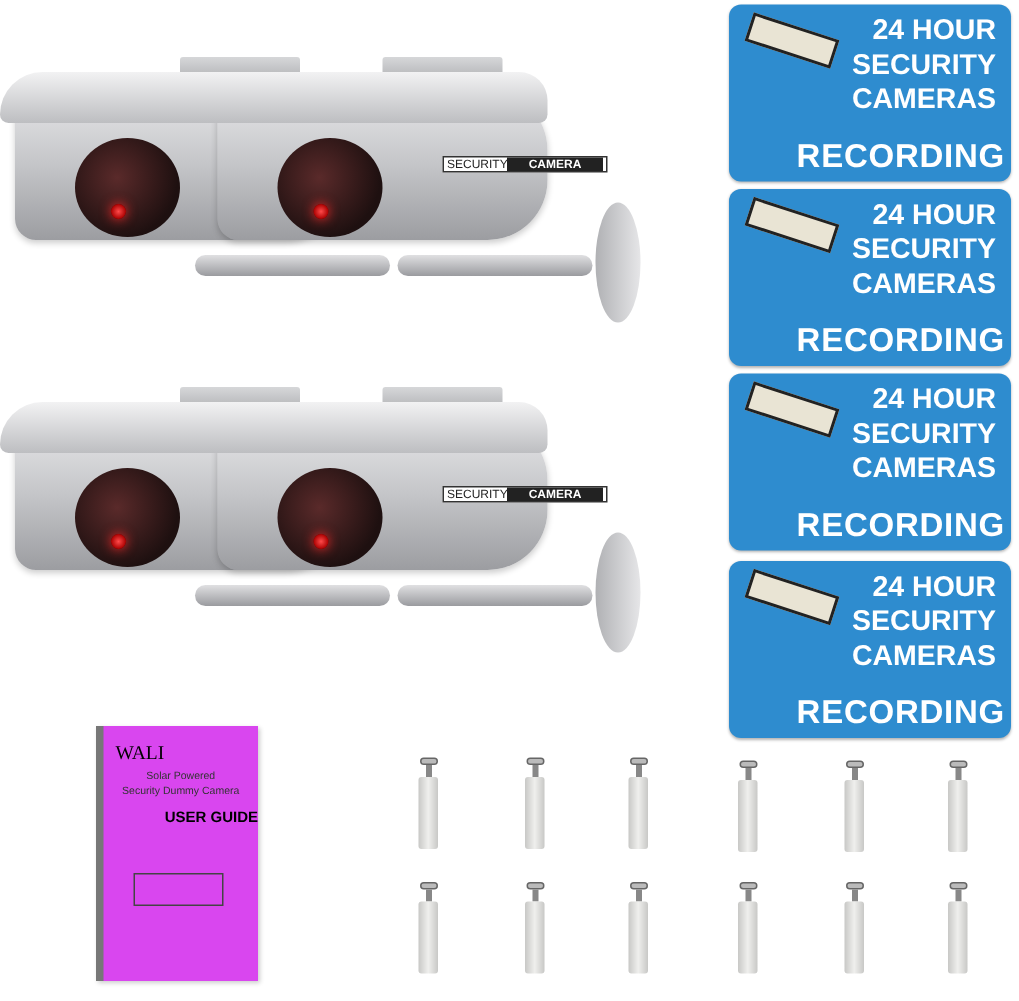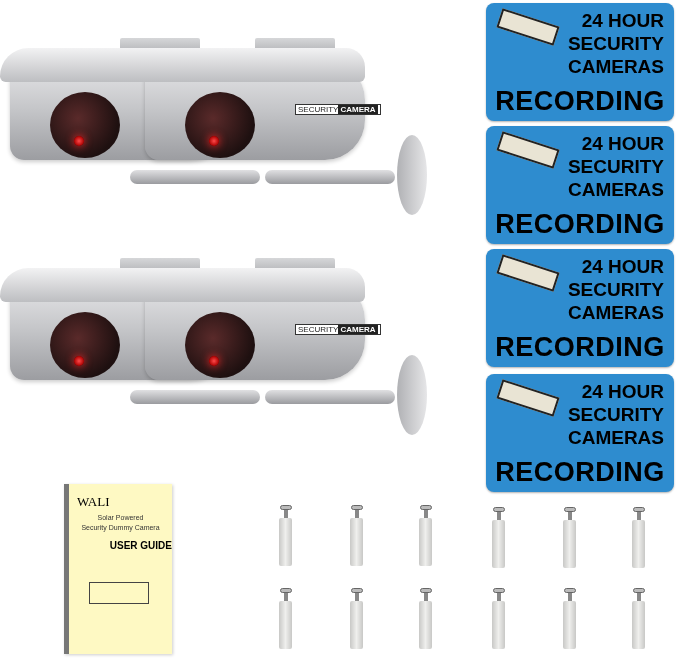--- a/index.html
+++ b/index.html
@@ -4,28 +4,28 @@
 <style>
 *{box-sizing:border-box;margin:0;padding:0}
 body{width:679px;height:667px;background:#fff;position:relative;overflow:hidden;font-family:"Liberation Sans",sans-serif}
 .cam{position:absolute;width:240px;height:190px}
 .body{position:absolute;left:10px;top:30px;width:220px;height:100px;border-radius:14px 40px 40px 14px;background:linear-gradient(180deg,#e8e8ea,#c4c5c8 50%,#9c9da1);box-shadow:0 2px 4px rgba(0,0,0,.2)}
 .hood{position:absolute;left:0;top:18px;width:230px;height:34px;border-radius:30px 20px 6px 6px;background:linear-gradient(180deg,#f2f2f3,#bdbec1)}
 .solar{position:absolute;left:120px;top:8px;width:80px;height:20px;background:linear-gradient(180deg,#d6d7d9,#a6a7aa);border-radius:2px}
 .lens{position:absolute;left:50px;top:62px;width:70px;height:66px;border-radius:50%;background:radial-gradient(circle at 40% 40%,#5a2a2a,#1e1010 70%);}
 .led{position:absolute;left:74px;top:106px;width:10px;height:10px;border-radius:50%;background:radial-gradient(#ff4a4a,#a00 70%);box-shadow:0 0 8px #ff2a2a}
 .label{position:absolute;left:160px;top:74px;font-size:8px;background:#fff;border:1px solid #333;padding:0 2px;color:#222;white-space:nowrap}
-.label b{background:#222;color:#fff;padding:0 2px}
+.label b{background:#222;color:#fff;padding:0 14px}
 .arm{position:absolute;left:130px;top:140px;width:130px;height:14px;border-radius:7px;background:linear-gradient(180deg,#e0e0e2,#9a9b9f)}
 .plate{position:absolute;left:262px;top:105px;width:30px;height:80px;border-radius:50%;background:linear-gradient(90deg,#b0b1b4,#e6e6e8)}
-.sign{position:absolute;left:486px;width:188px;height:118px;border-radius:8px;background:#2e8ccf;color:#000000;font-weight:bold;box-shadow:0 1px 2px rgba(0,0,0,.3)}
+.sign{position:absolute;left:486px;width:188px;height:118px;border-radius:8px;background:#2e8ccf;color:#ffffff;font-weight:bold;box-shadow:0 1px 2px rgba(0,0,0,.3)}
 .sign .l1{position:absolute;right:10px;top:6px;font-size:19px;line-height:23px;text-align:right}
-.sign .l4{position:absolute;left:4px;right:4px;bottom:4px;font-size:27px;text-align:center;letter-spacing:.5px}
+.sign .l4{position:absolute;left:4px;right:4px;bottom:4px;font-size:22px;text-align:right;letter-spacing:.5px}
 .sign .ic{position:absolute;left:12px;top:14px;width:60px;height:20px;background:#e9e4d4;border:2px solid #222;transform:rotate(18deg)}
-.manual{position:absolute;left:64px;top:484px;width:108px;height:170px;background:#fef9c3;border-left:5px solid #777;box-shadow:1px 1px 3px rgba(0,0,0,.2)}
+.manual{position:absolute;left:64px;top:484px;width:108px;height:170px;background:#d946ef;border-left:5px solid #777;box-shadow:1px 1px 3px rgba(0,0,0,.2)}
 .manual .brand{position:absolute;left:8px;top:10px;font-family:"Liberation Serif",serif;font-size:13px}
 .manual .t1,.manual .t2{position:absolute;left:0;right:0;text-align:center;font-size:7px;color:#333}
 .manual .t1{top:30px}.manual .t2{top:40px}
 .manual .t3{position:absolute;left:0;right:0;top:56px;text-align:right;font-weight:bold;font-size:10px}
 .manual .sk{position:absolute;left:20px;top:98px;width:60px;height:22px;border:1px solid #444}
 .anchor{position:absolute;width:16px;height:62px}
 .anchor .h{position:absolute;left:3px;top:0;width:12px;height:5px;border-radius:3px;background:#bbb;border:1px solid #666}
 .anchor .s{position:absolute;left:7px;top:5px;width:4px;height:8px;background:#888}
 .anchor .p{position:absolute;left:2px;top:13px;width:13px;height:48px;border-radius:2px;background:linear-gradient(90deg,#c8c8c6,#efefed,#c8c8c6)}
 </style>

